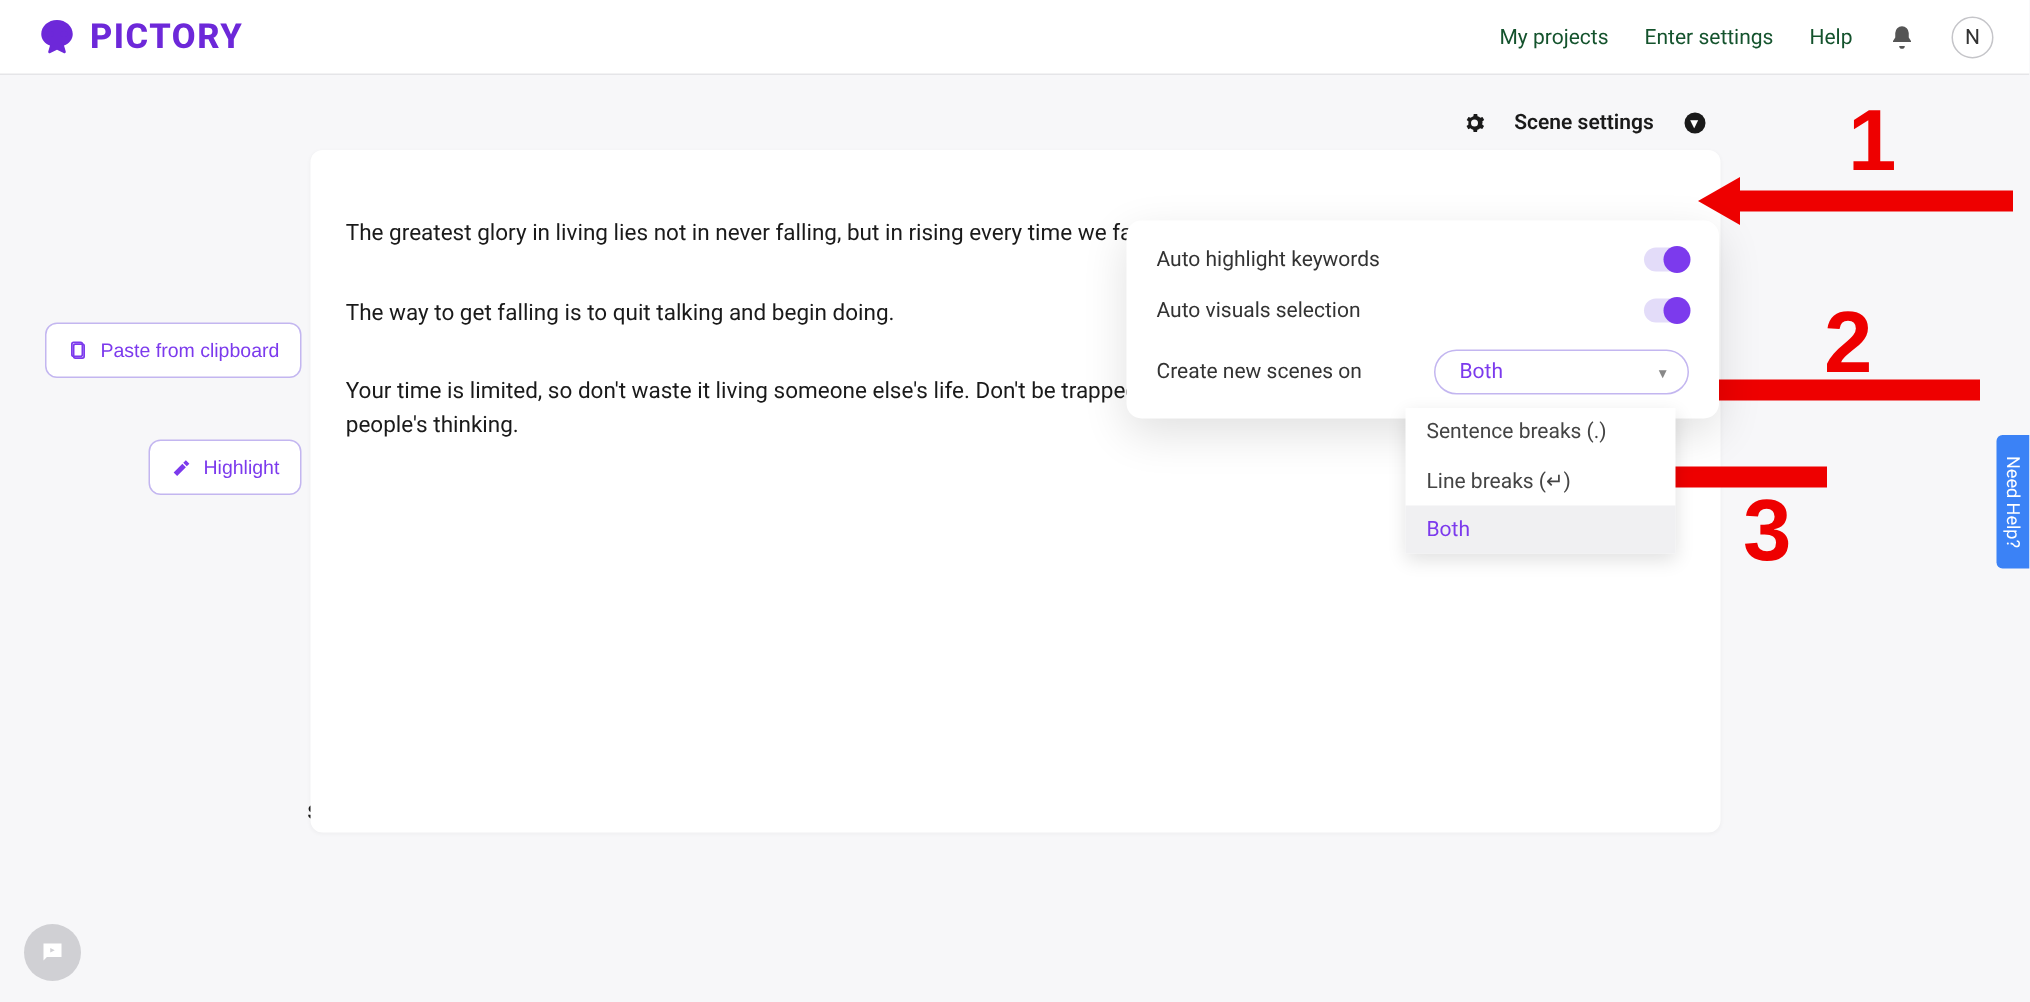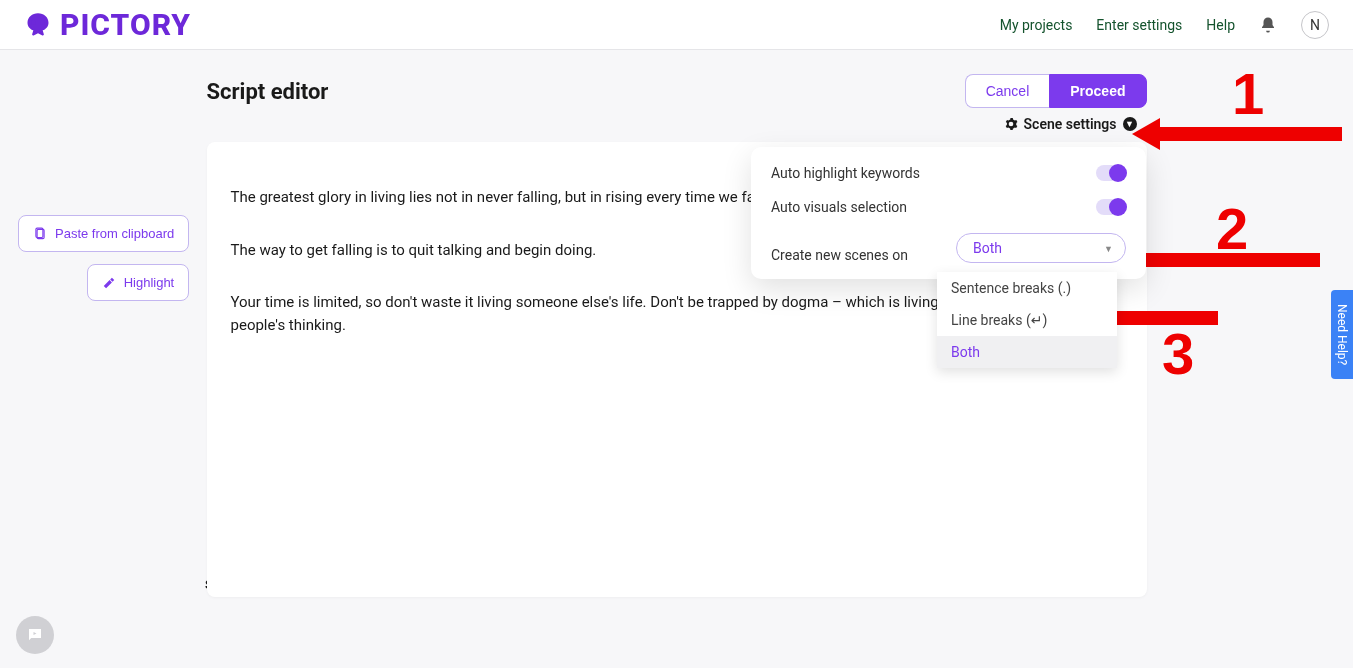--- a/index.html
+++ b/index.html
@@ -19,21 +19,21 @@
       align-items: center;
       padding: 0 24px;
       justify-content: space-between;
     }
     .logo {
       display: flex;
       align-items: center;
       gap: 8px;
       color: #6d28d9;
       font-weight: 800;
-      font-size: 30px;
+      font-size: 23px;
       letter-spacing: 1px;
     }
     .logo-icon {
       width: 28px;
       height: 28px;
       color: #6d28d9;
     }
     .nav {
       display: flex;
       align-items: center;
@@ -103,21 +103,21 @@
       padding: 8px 20px;
       border-radius: 0 8px 8px 0;
       font-size: 14px;
       font-weight: 600;
       cursor: pointer;
     }
     .scene-settings-row {
       display: flex;
       justify-content: flex-end;
       align-items: center;
-      gap: 6px;
+      gap: 20px;
       margin-bottom: 10px;
       padding-right: 10px;
       font-size: 14px;
       font-weight: 600;
       color: #1a1a1a;
       cursor: pointer;
     }
     .gear-icon, .chevron-down-icon {
       width: 14px;
       height: 14px;
@@ -145,61 +145,62 @@
       margin-top: 24px;
       font-size: 15px;
       line-height: 1.5;
       color: #1a1a1a;
     }
     .script-text p {
       margin-bottom: 30px;
     }
     .side-tools {
       position: absolute;
-      left: 18px;
+      left: 30px;
       top: 215px;
       display: flex;
       flex-direction: column;
       gap: 12px;
     }
     .tool-btn {
       background: #fff;
       border: 1px solid #c3b6f0;
       color: #7c3aed;
       padding: 10px 14px;
       border-radius: 8px;
       font-size: 13px;
       display: flex;
       align-items: center;
       gap: 8px;
       cursor: pointer;
     }
     .tool-btn.narrow {
       width: fit-content;
       align-self: flex-end;
+      margin-top: 29px;
     }
     .tool-icon {
       width: 14px;
       height: 14px;
     }
     .settings-popover {
       position: absolute;
       top: 147px;
       right: 207px;
       width: 395px;
       background: #fff;
       border-radius: 10px;
       box-shadow: 0 10px 30px rgba(0,0,0,0.12);
       padding: 18px 20px 16px 20px;
       z-index: 10;
     }
     .setting-row {
       display: flex;
       justify-content: space-between;
-      align-items: flex-end;
+      align-items: center;
       margin-bottom: 18px;
       font-size: 14px;
       color: #333;
     }
     .toggle {
       width: 30px;
       height: 16px;
       background: #e3dcf9;
       border-radius: 10px;
       position: relative;
@@ -335,27 +336,20 @@
     <a href="#">Help</a>
     <svg class="bell-icon" viewBox="0 0 24 24" fill="currentColor">
         <path d="M12 2a6 6 0 0 0-6 6v4l-2 3v1h16v-1l-2-3V8a6 6 0 0 0-6-6zm0 20a2.5 2.5 0 0 0 2.5-2.5h-5A2.5 2.5 0 0 0 12 22z"></path>
       </svg>
     <div class="avatar">N</div>
   </div>
 </div>
 
 <div class="page">
   <div class="container">
-    <div class="header-row">
-      <h1 class="title">Script editor</h1>
-      <div class="btn-group">
-        <button class="btn-cancel">Cancel</button>
-        <button class="btn-proceed">Proceed</button>
-      </div>
-    </div>
     <div class="scene-settings-row">
       <svg class="gear-icon" viewBox="0 0 24 24" fill="currentColor">
           <path d="M12 8a4 4 0 1 0 0 8 4 4 0 0 0 0-8zm9 4c0 .6-.1 1.2-.2 1.8l2.1 1.6-2 3.5-2.5-1a8 8 0 0 1-3.1 1.8l-.4 2.7h-4l-.4-2.7A8 8 0 0 1 7.4 18l-2.5 1-2-3.5 2.1-1.6A8.7 8.7 0 0 1 5 12c0-.6.1-1.2.2-1.8L3.1 8.6l2-3.5 2.5 1A8 8 0 0 1 10.7 4.3l.4-2.7h4l.4 2.7A8 8 0 0 1 18.6 6l2.5-1 2 3.5-2.1 1.6c.1.6.2 1.2.2 1.9z"></path>
         </svg>
       <span>Scene settings</span>
       <span class="chevron-down-icon" style="display:inline-flex;align-items:center;justify-content:center;width:14px;height:14px;background:#1a1a1a;border-radius:50%;color:#fff;font-size:9px;">▼</span>
     </div>
     <div class="editor-panel">
       <div class="script-text">
         <p>The greatest glory in living lies not in never falling, but in rising every time we fall.</p>

